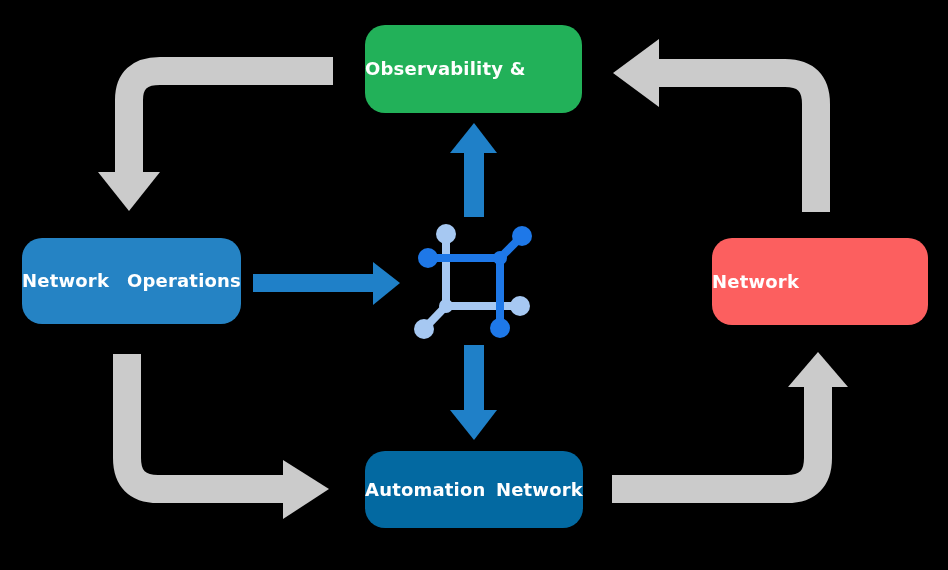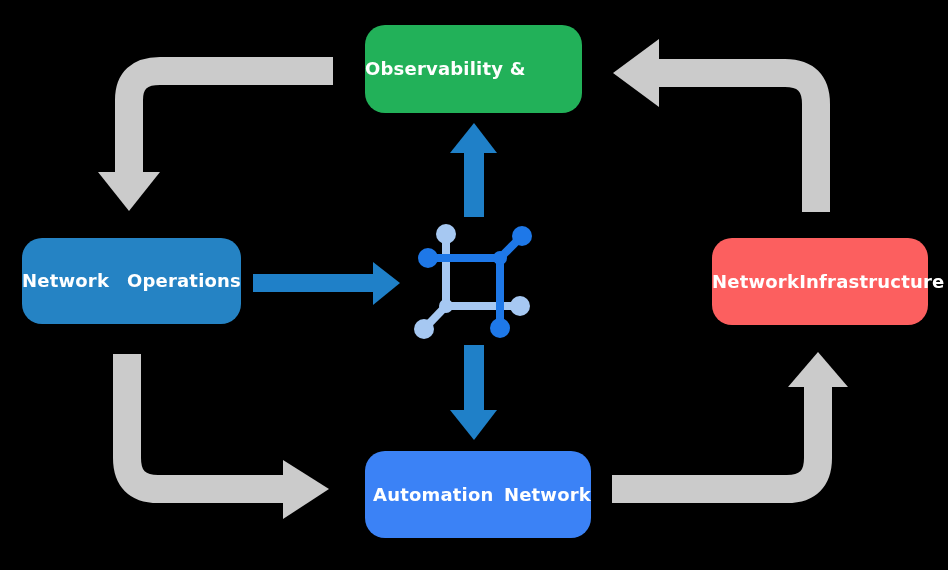--- a/index.html
+++ b/index.html
@@ -18,21 +18,21 @@
     display:flex;flex-direction:row;
     align-items:center;justify-content:space-between;
     text-align:center;
     font-size:18px;font-weight:600;line-height:1.3;
     letter-spacing:0.2px;
   }
   .node span{display:block;}
   .node-observability{left:365px;top:25px;width:217px;height:88px;background:#22b159;}
   .node-operations{left:22px;top:238px;width:219px;height:86px;background:#2583c4;}
   .node-infrastructure{left:712px;top:238px;width:216px;height:87px;background:#fc5f5f;}
-  .node-automation{left:365px;top:451px;width:218px;height:87px;background:#3b82f6;padding-left:8px;}
+  .node-automation{left:365px;top:451px;width:218px;height:77px;background:#0369a1;}
 </style>
 </head>
 <body>
 
 <div class="stage">
 
   <svg class="layer" width="948" height="570" viewBox="0 0 948 570">
 
     <g>
       <path d="M 333 71 H 160 Q 129 71 129 100 V 173" fill="none" stroke="#cbcbcb" stroke-width="28"></path>
@@ -97,21 +97,20 @@
     <span>Observability &amp;</span>
   </div>
 
   <div class="node node-operations">
     <span>Network</span>
     <span>Operations</span>
   </div>
 
   <div class="node node-infrastructure">
     <span>Network</span>
-    <span>Infrastructure</span>
   </div>
 
   <div class="node node-automation">
     <span>Automation</span>
     <span>Network</span>
   </div>
 
 </div>
 
 </body></html>

